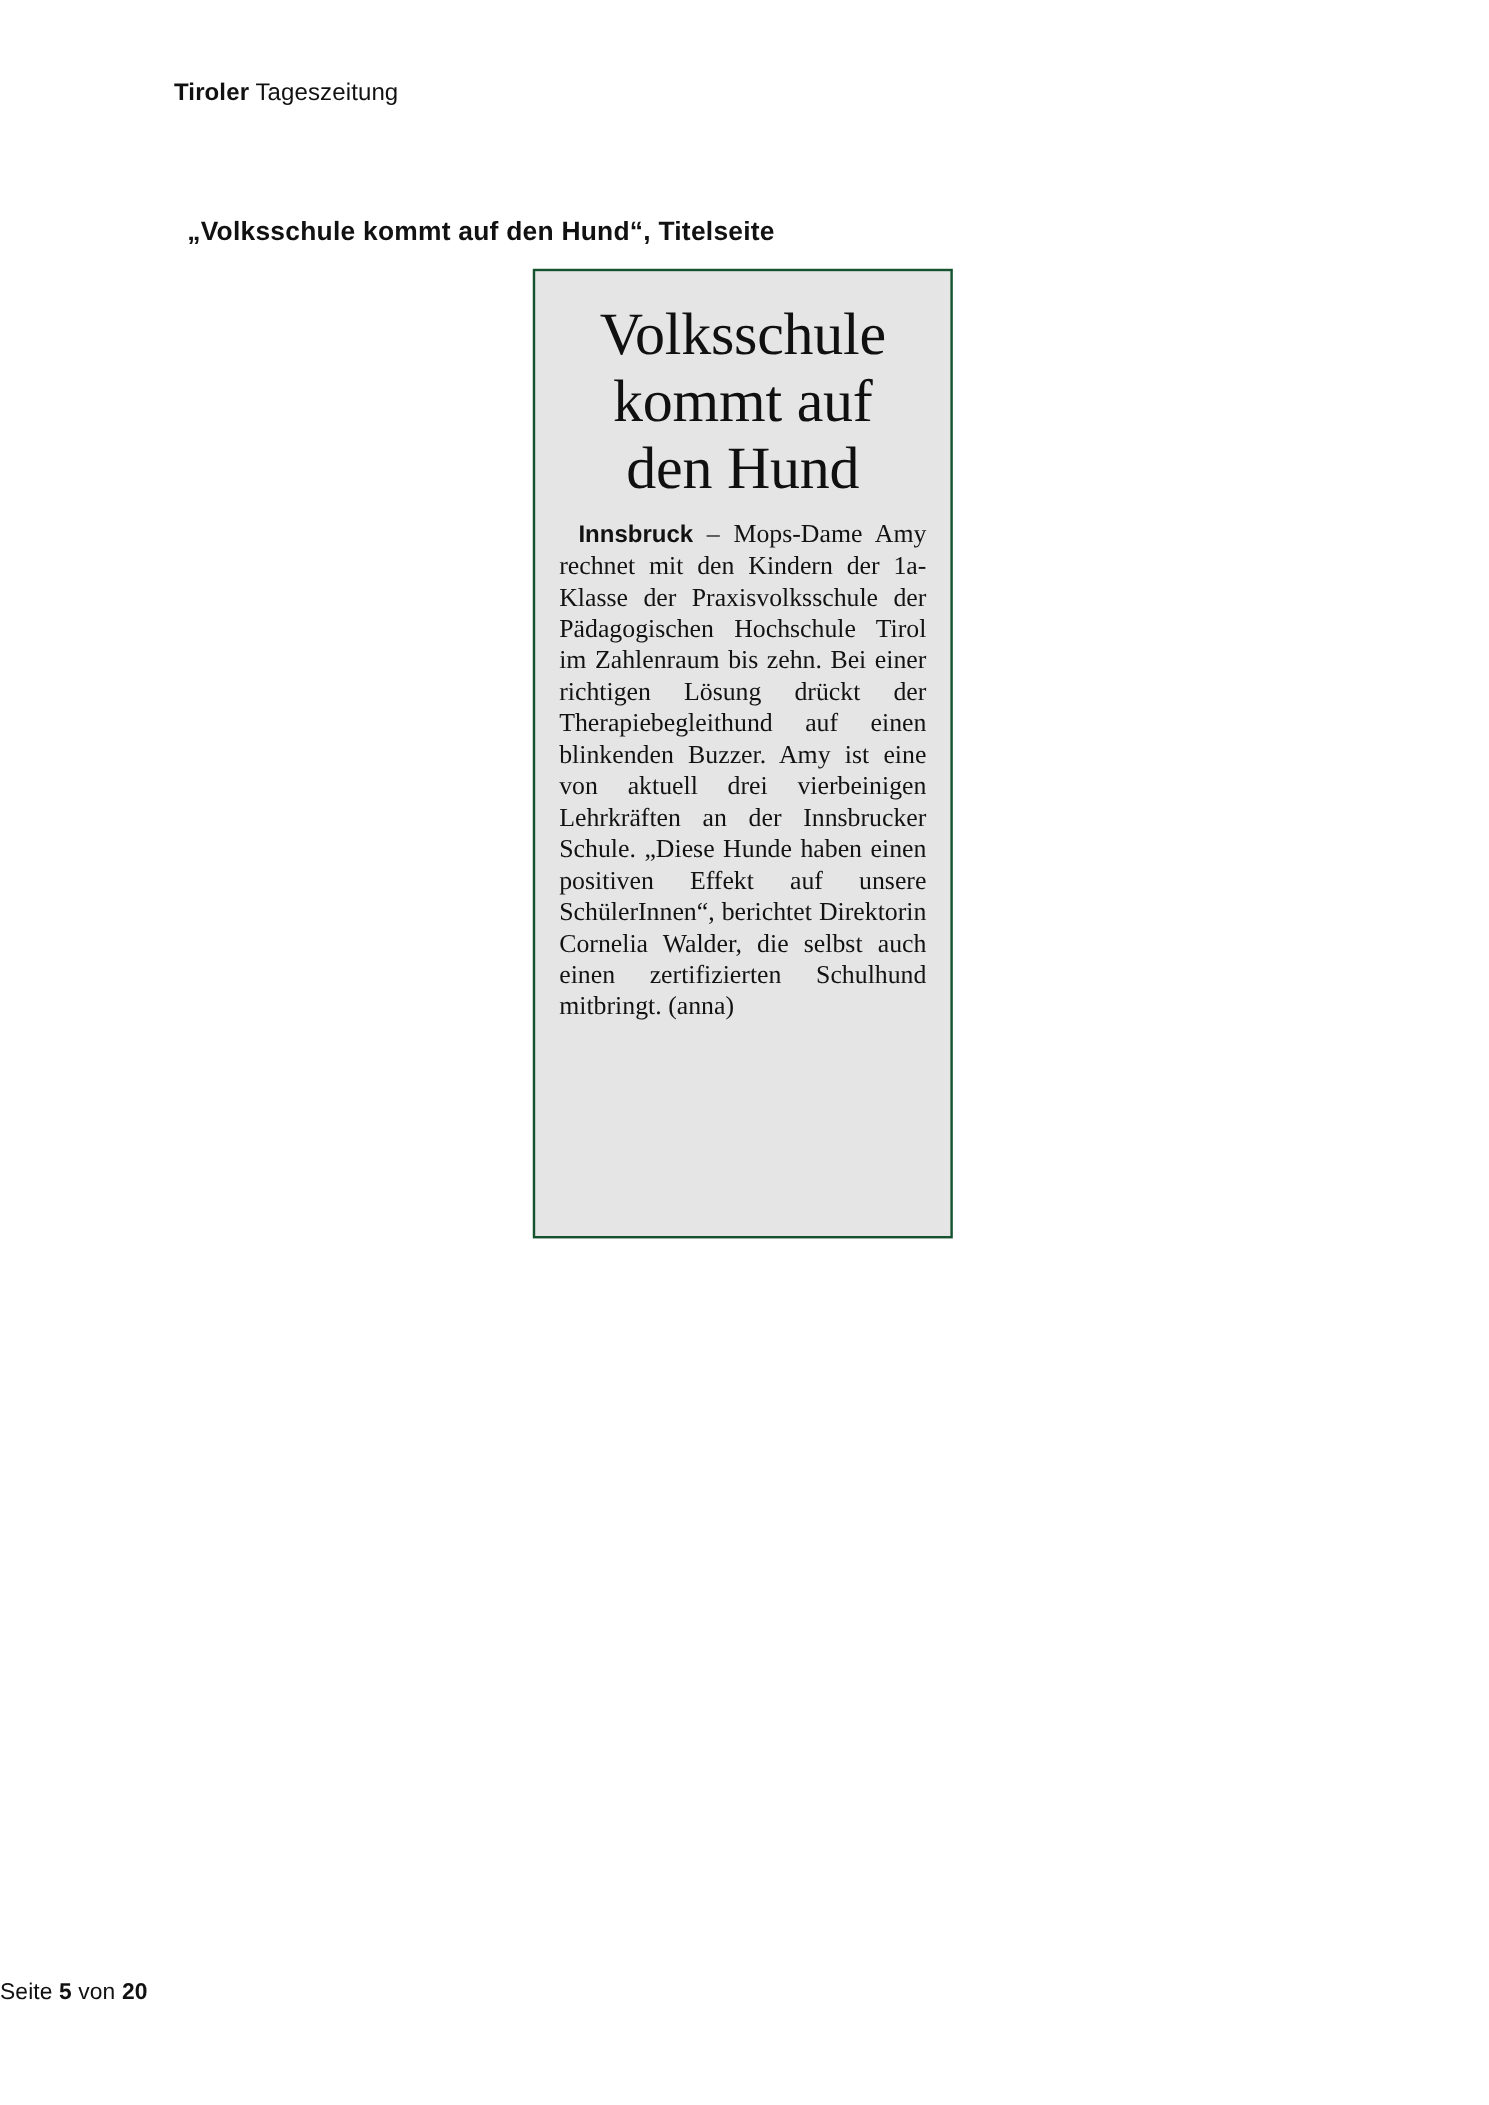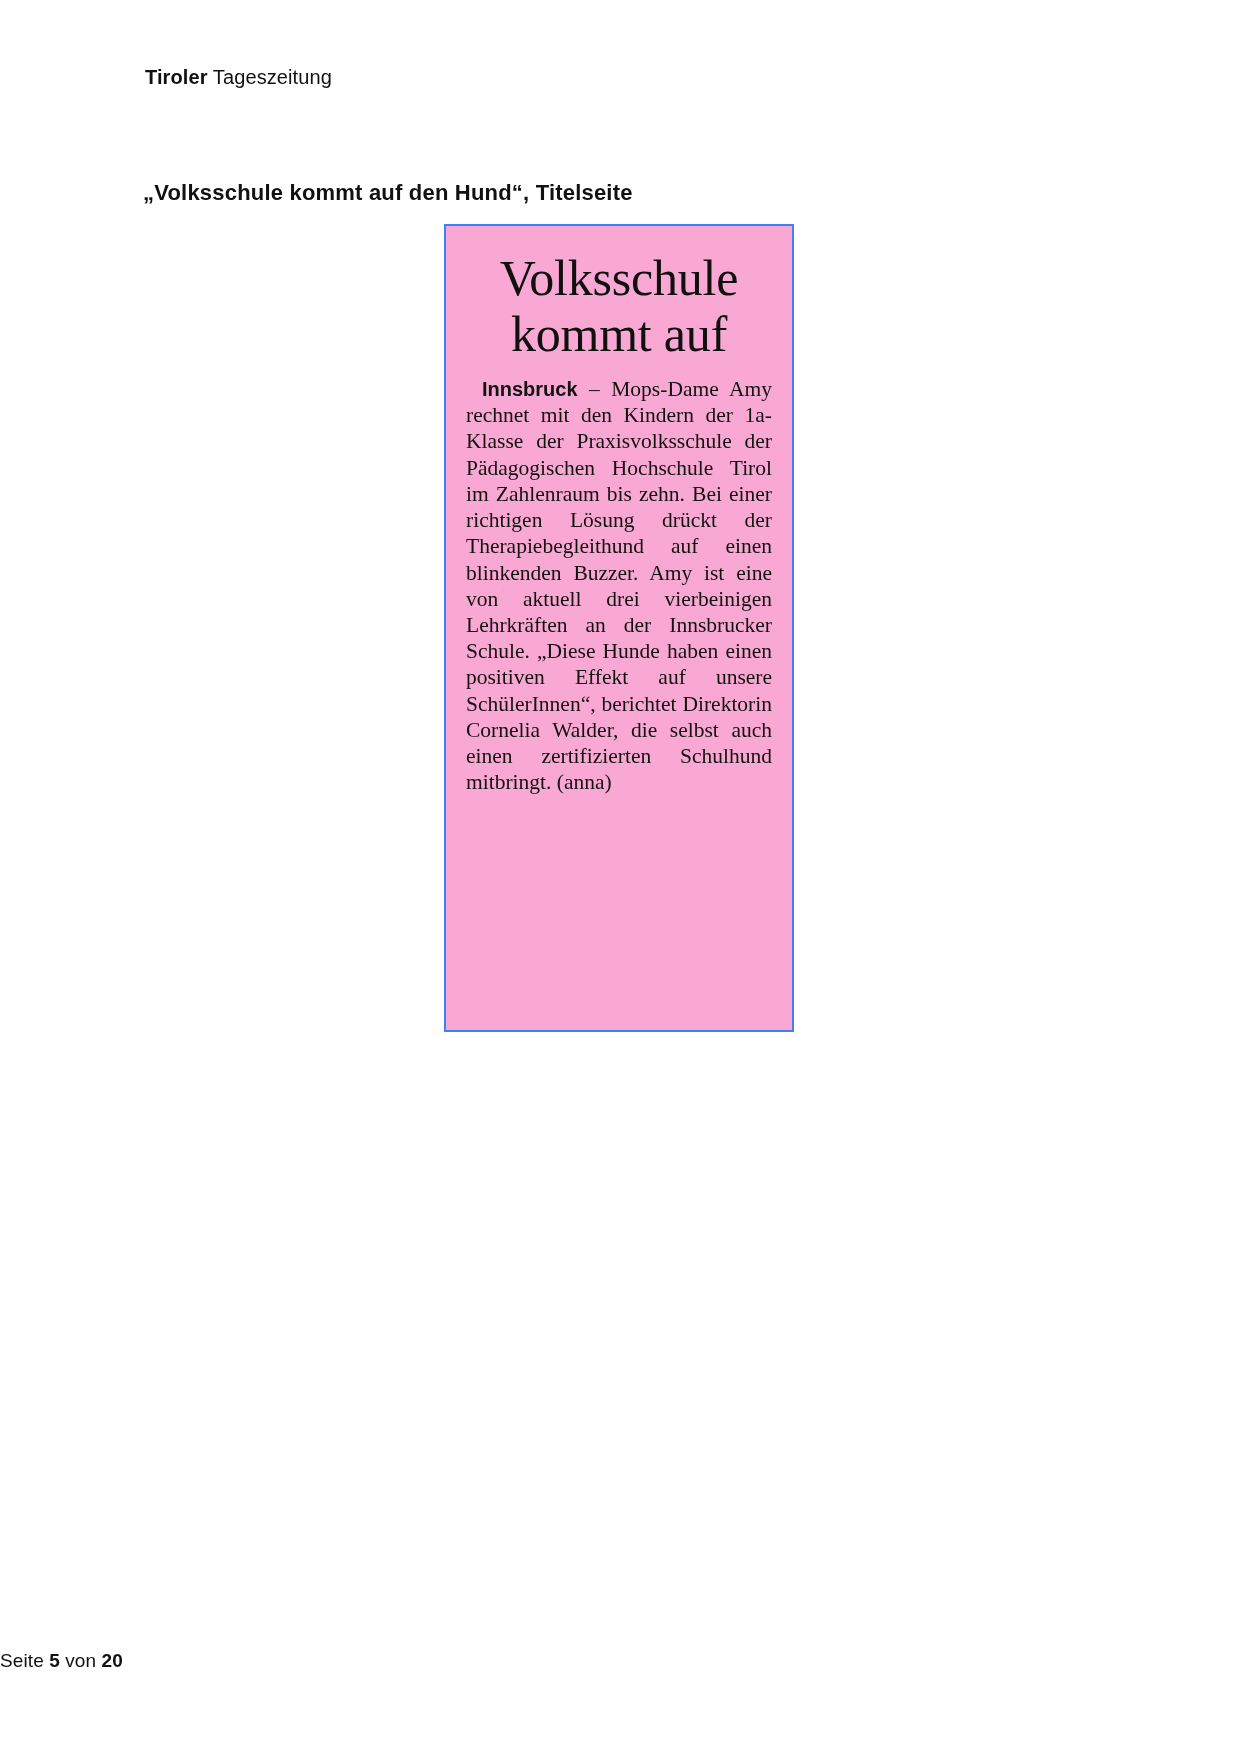--- a/index.html
+++ b/index.html
@@ -34,37 +34,37 @@
   .doc-header .brand-strong {
     font-weight: bold;
   }
   .doc-header .brand-light {
     font-weight: normal;
   }
 
   
   .article-caption {
     position: absolute;
-    left: 143px;
+    left: 156px;
     top: 180px;
     font-size: 22px;
     font-weight: bold;
     letter-spacing: 0.2px;
     white-space: nowrap;
   }
 
   
   .clipping {
     position: absolute;
     left: 444px;
     top: 224px;
     width: 350px;
     height: 808px;
-    border: 2px solid #3b82f6;
-    background: #f9a8d4;
+    border: 2px solid #14532d;
+    background: #e5e5e5;
     box-sizing: border-box;
     padding: 16px 20px 14px 20px;
   }
 
   .clip-headline {
     font-family: "Liberation Serif", serif;
     font-size: 50px;
     line-height: 1.12;
     font-weight: normal;
     color: #101010;
@@ -122,20 +122,21 @@
     <span class="brand-strong">Tiroler</span><span class="brand-light"> Tageszeitung</span>
   </div>
 
   <div class="article-caption">„Volksschule kommt auf den Hund“, Titelseite</div>
 
   <div class="clipping">
 
     <div class="clip-headline">
       <span class="hl-line">Volksschule</span>
       <span class="hl-line">kommt auf</span>
+      <span class="hl-line">den Hund</span>
     </div>
 
     <p class="clip-body"><span class="dateline">Innsbruck</span><span> – </span><span>Mops-Dame Amy rechnet mit den Kindern der 1a-Klasse der Praxisvolksschule der Pädagogischen Hochschule Tirol im Zahlenraum bis zehn. Bei einer richtigen Lösung drückt der Therapiebegleithund auf einen blinkenden Buzzer. Amy ist eine von aktuell drei vierbeinigen Lehrkräften an der Innsbrucker Schule. „Diese Hunde haben einen positiven Effekt auf unsere SchülerInnen“, berichtet Direktorin Cornelia Walder, die selbst auch einen zertifizierten Schulhund mitbringt. </span><span class="byline">(anna)</span></p>
 
   </div>
 
   <div class="doc-footer">
     <span>Seite </span><span class="num">5</span><span> von </span><span class="num">20</span>
   </div>
 

